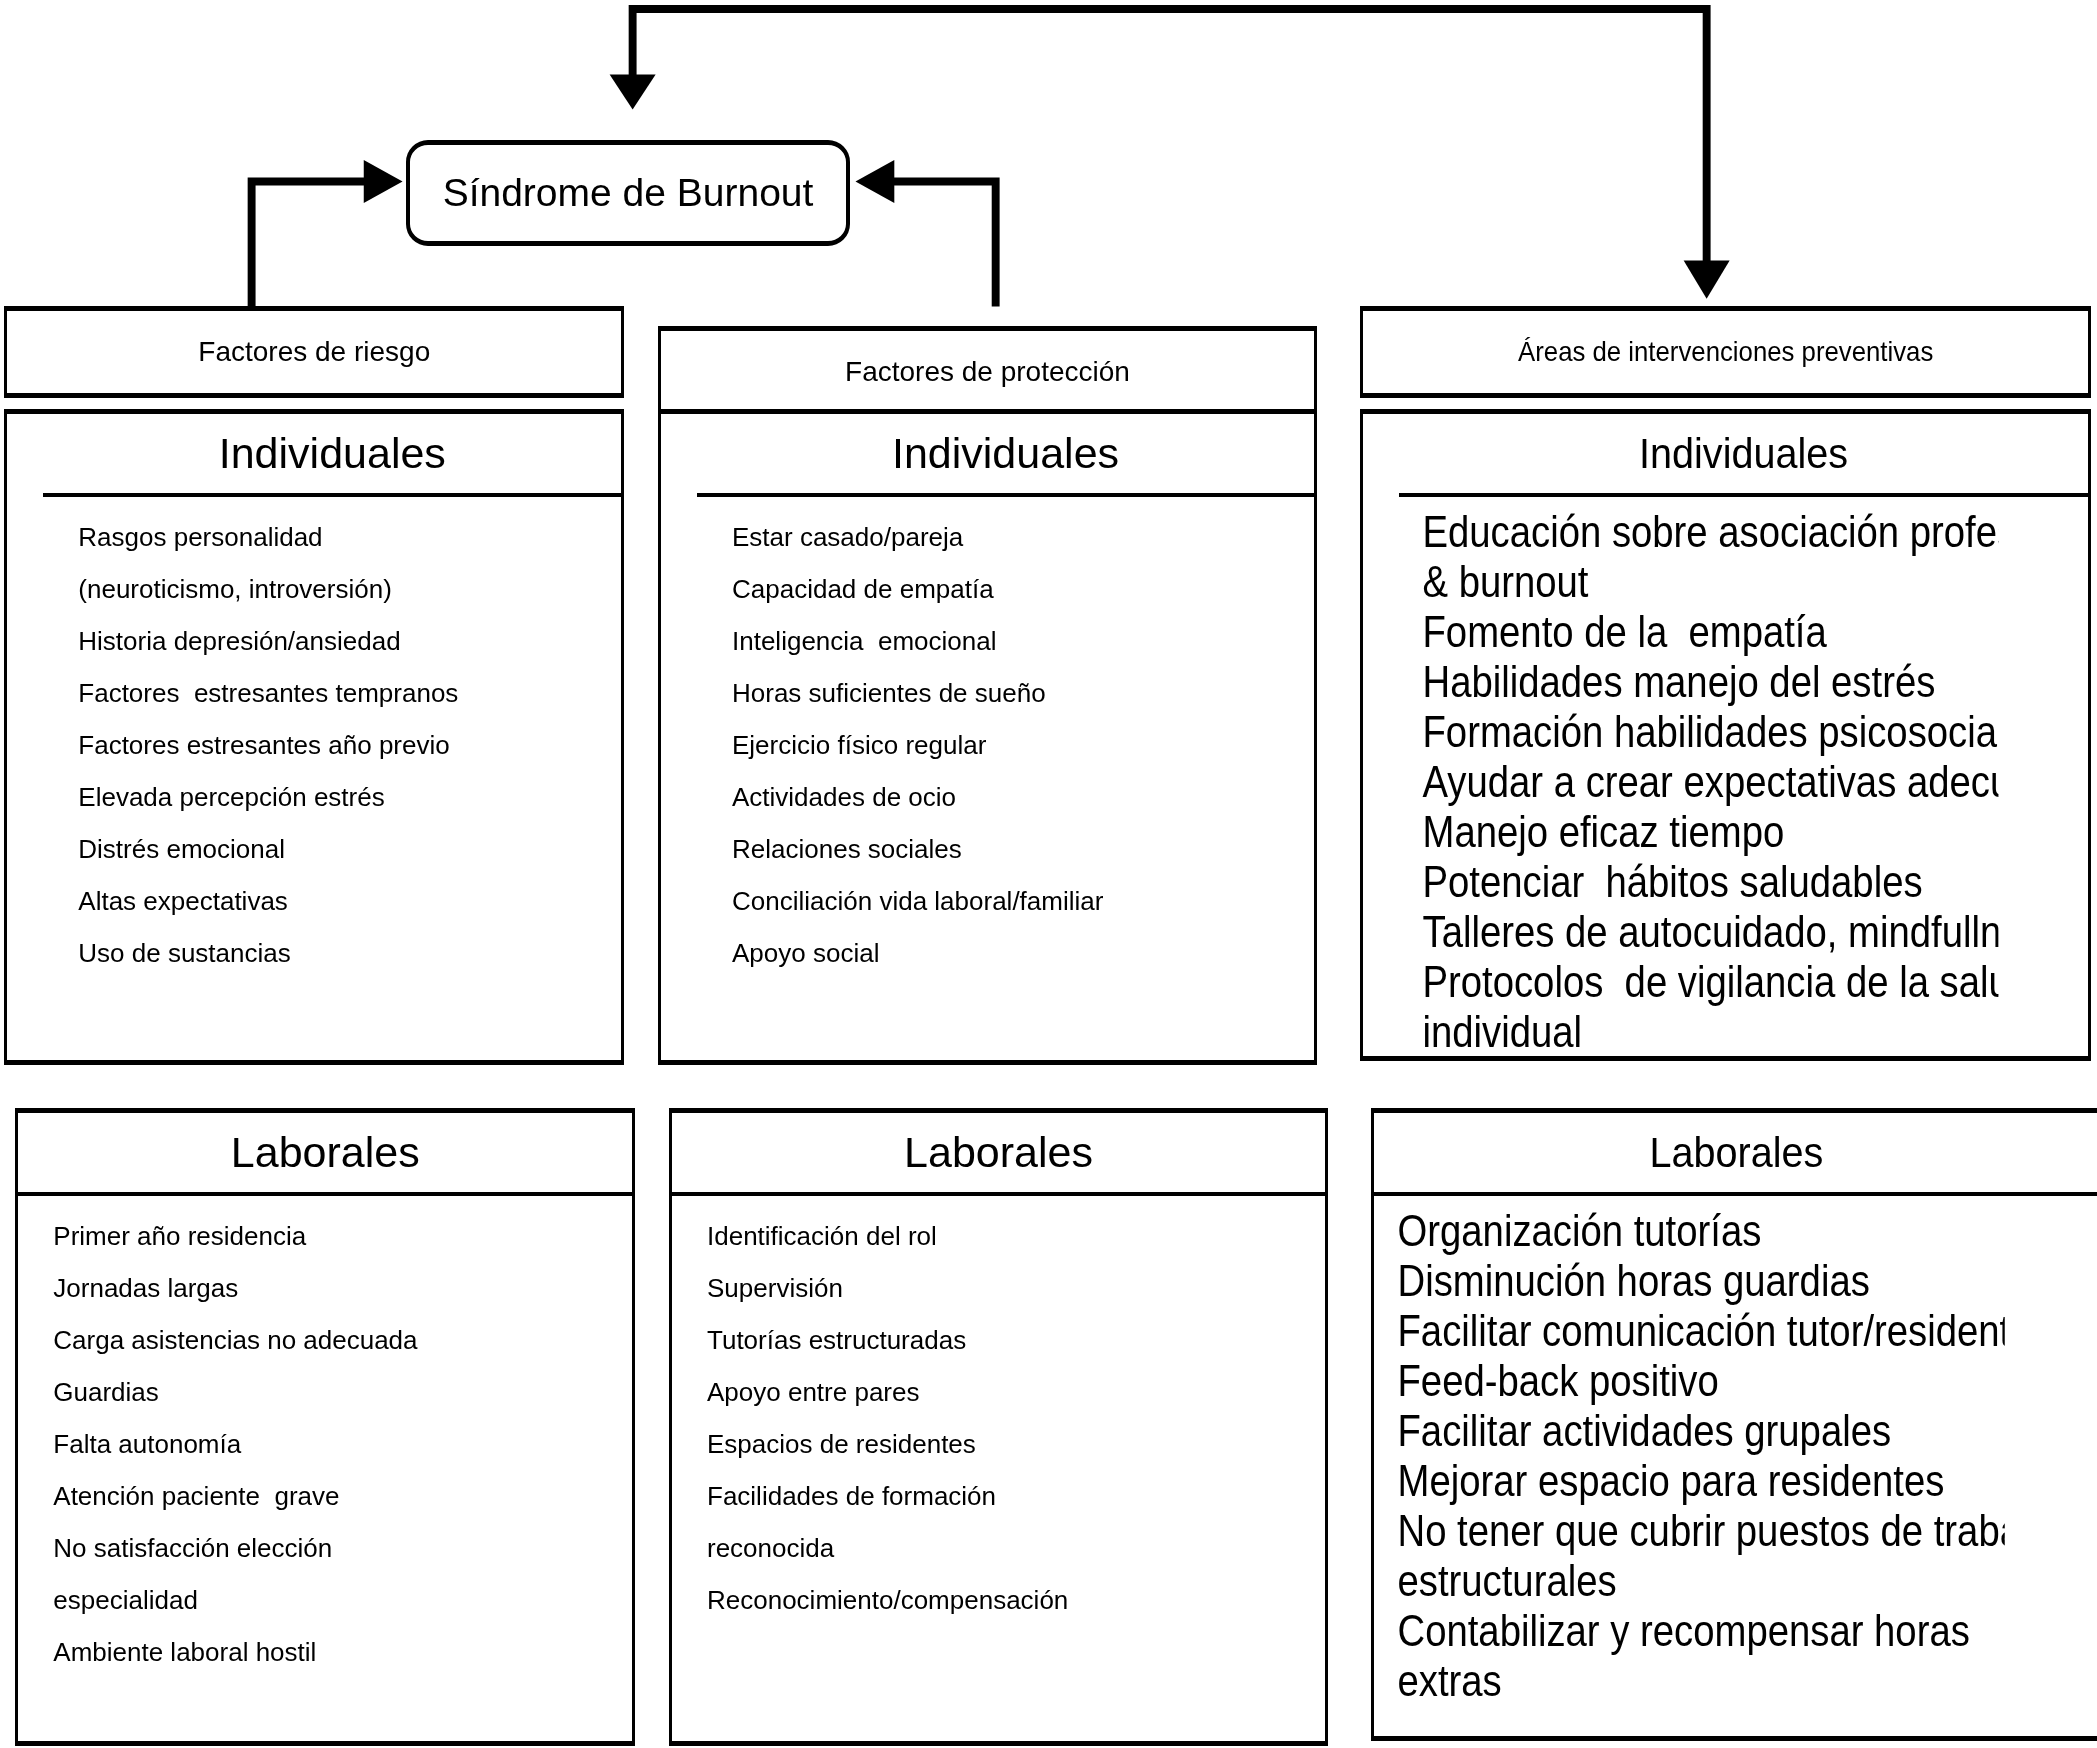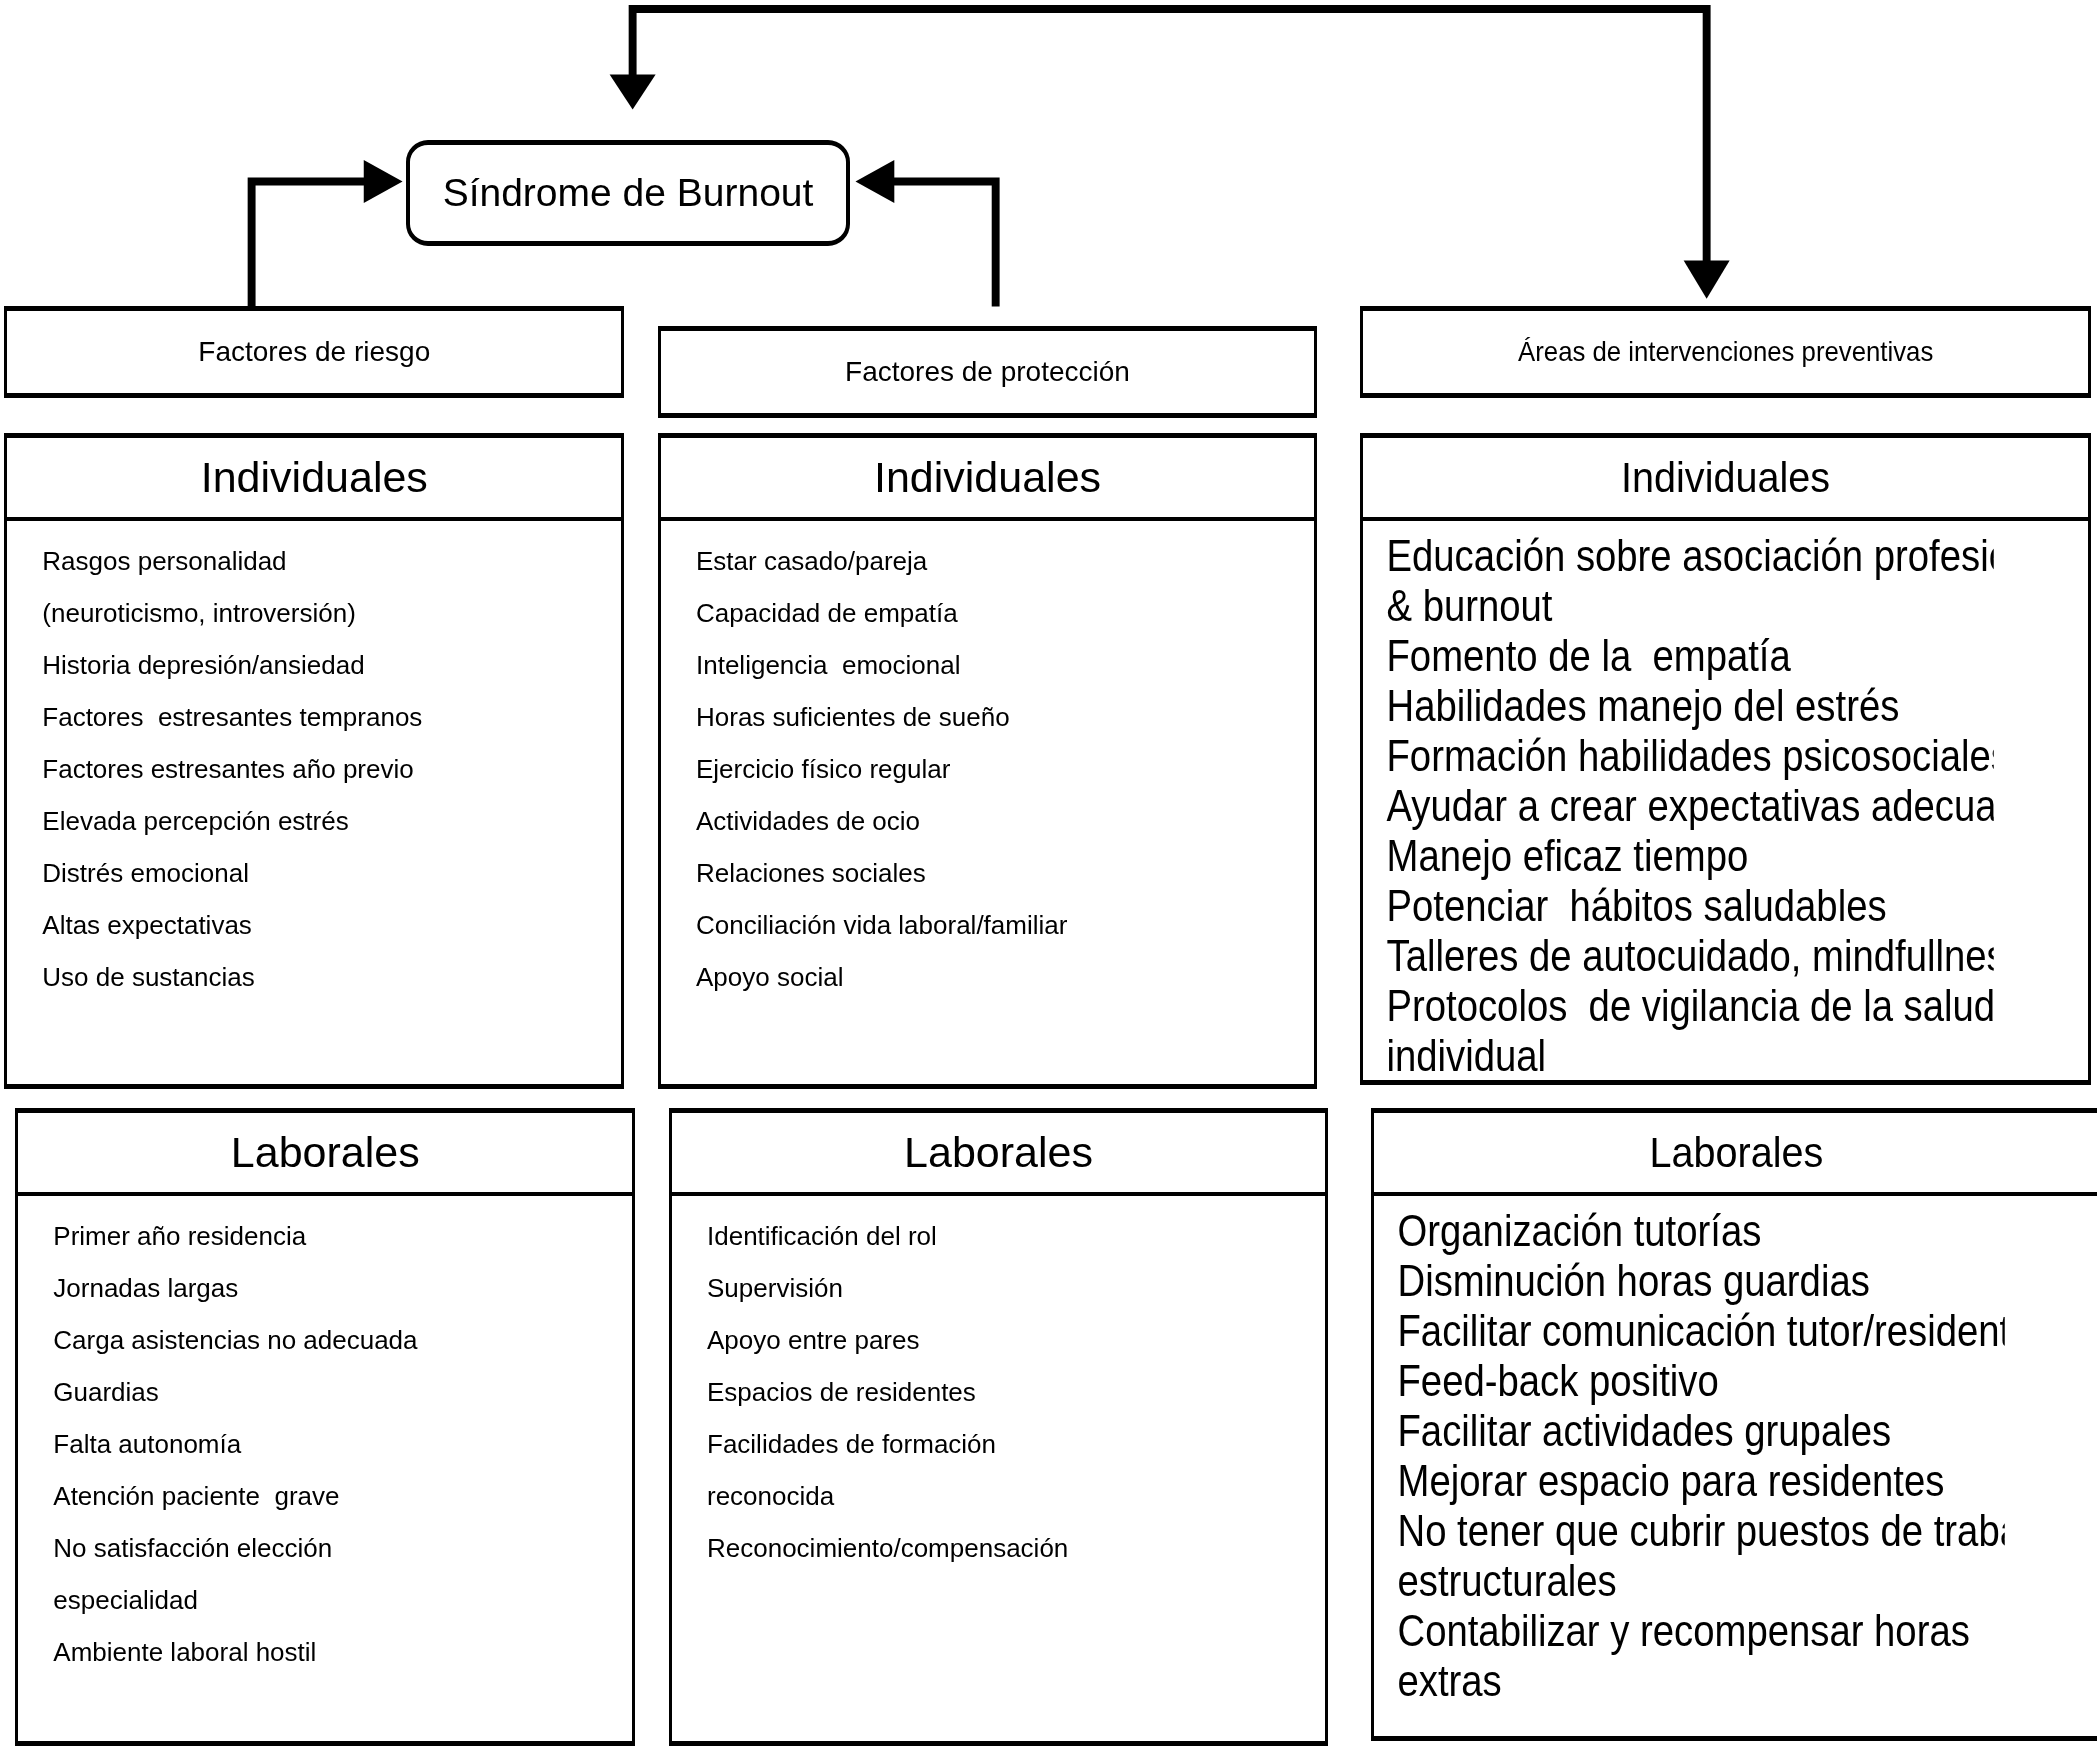--- a/index.html
+++ b/index.html
@@ -25,21 +25,21 @@
   }
   
   .burnout{left:406px;top:140px;width:444px;height:106px;border-width:5px 4.3px;font-size:39px;border-radius:22px;}
   
   .hdr{height:92px;top:306px;font-size:28px;}
   .hdr-riesgo{left:4.3px;width:620px;}
   .hdr-prot{left:658px;width:659px;margin-top:20px;}
   .hdr-areas{left:1360px;width:731px;}
   
   .section{display:flex;flex-direction:column;}
-  .sec-ind{top:433px;height:656px;}
+  .sec-ind{top:409px;height:656px;padding-left:36px;}
   .sec-lab{top:1108px;height:638px;margin-left:11px;}
   .col1{left:4.3px;width:620px;}
   .col2{left:658px;width:659px;}
   .col3{left:1360px;width:731px;}
   .col3.sec-ind{height:652px;}
   .col3.sec-lab{height:633px;}
   .sec-title{
     flex:0 0 79px;
     display:flex;align-items:center;justify-content:center;
     border-bottom:4.3px solid #000;
@@ -121,21 +121,21 @@
     <div class="sec-title">
       <span>Laborales</span>
     </div>
     <div class="sec-body"><div class="line">Primer año residencia</div><div class="line">Jornadas largas</div><div class="line">Carga asistencias no adecuada</div><div class="line">Guardias</div><div class="line">Falta autonomía</div><div class="line">Atención paciente  grave</div><div class="line">No satisfacción elección</div><div class="line">especialidad</div><div class="line">Ambiente laboral hostil</div></div>
   </div>
 
   <div class="box section sec-lab col2">
     <div class="sec-title">
       <span>Laborales</span>
     </div>
-    <div class="sec-body"><div class="line">Identificación del rol</div><div class="line">Supervisión</div><div class="line">Apoyo entre pares</div><div class="line">Espacios de residentes</div><div class="line">Facilidades de formación</div><div class="line">reconocida</div><div class="line">Reconocimiento/compensación</div></div>
+    <div class="sec-body"><div class="line">Identificación del rol</div><div class="line">Supervisión</div><div class="line">Tutorías estructuradas</div><div class="line">Apoyo entre pares</div><div class="line">Espacios de residentes</div><div class="line">Facilidades de formación</div><div class="line">reconocida</div><div class="line">Reconocimiento/compensación</div></div>
   </div>
 
   <div class="box section sec-lab col3 cond">
     <div class="sec-title">
       <span class="cond-label">Laborales</span>
     </div>
     <div class="sec-body"><div class="line">Organización tutorías</div><div class="line">Disminución horas guardias</div><div class="line">Facilitar comunicación tutor/residente</div><div class="line">Feed-back positivo</div><div class="line">Facilitar actividades grupales</div><div class="line">Mejorar espacio para residentes</div><div class="line">No tener que cubrir puestos de trabajo</div><div class="line">estructurales</div><div class="line">Contabilizar y recompensar horas</div><div class="line">extras</div></div>
   </div>
 
 </div>

